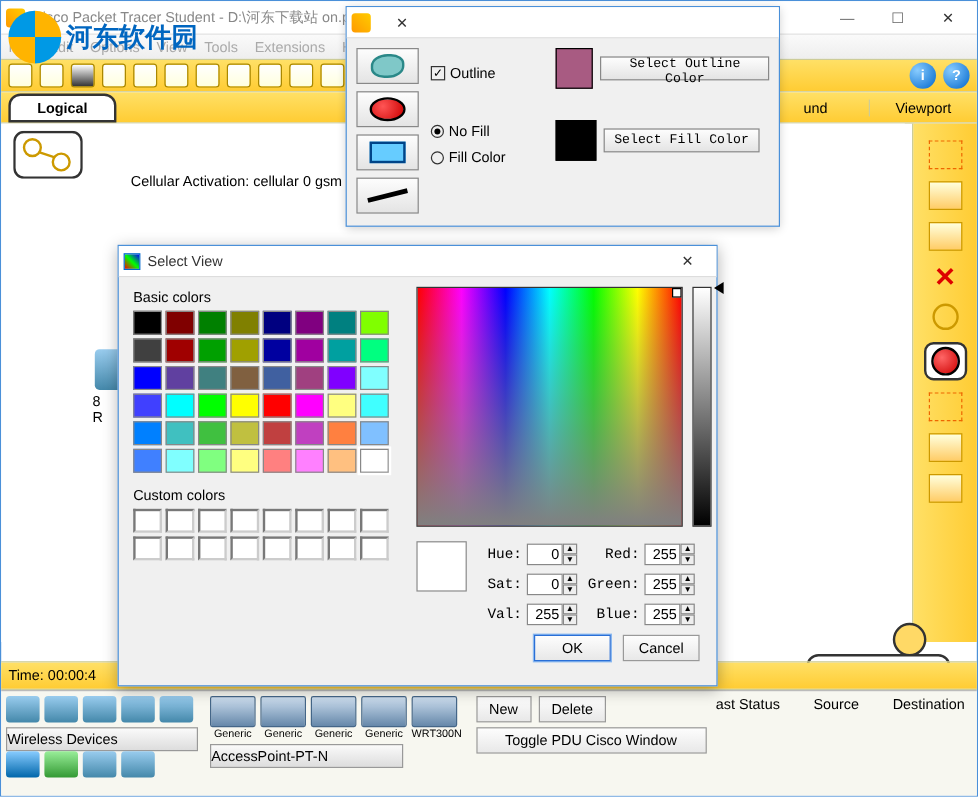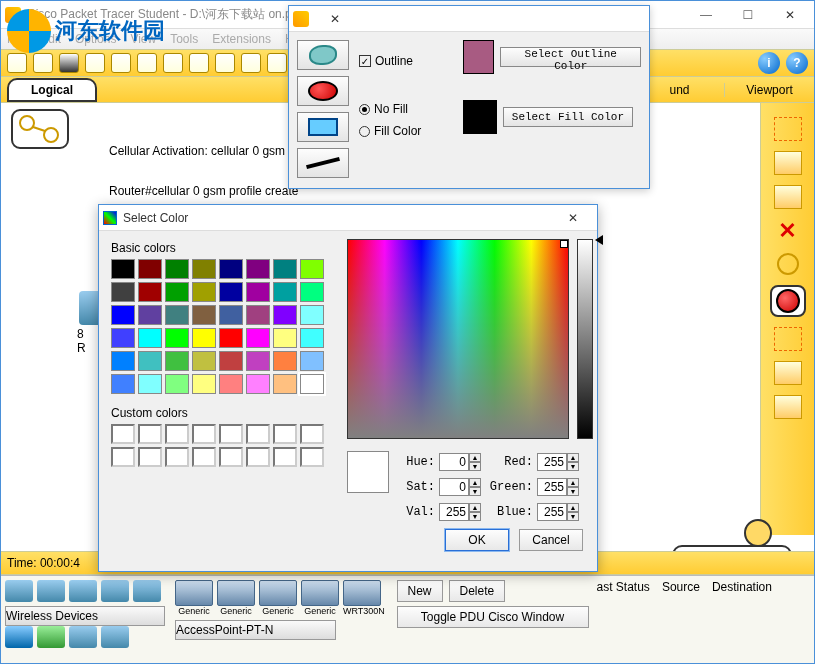--- a/index.html
+++ b/index.html
@@ -50,21 +50,21 @@
 .devcat { width: 170px; padding: 4px; }
 .devrow { display: flex; gap: 4px; margin-bottom: 4px; }
 .devico { width: 28px; height: 22px; background: linear-gradient(#9ce,#48a); border-radius: 3px; }
 .devlabel { width: 160px; height: 20px; background: linear-gradient(#fafafa,#ddd); border: 1px solid #999; text-align: left; line-height: 18px; }
 .devitems { flex: 1; padding: 4px; }
 .devitems .row { display: flex; gap: 4px; margin-bottom: 4px; }
 .genbox { width: 38px; height: 26px; background: linear-gradient(#cde,#68a); border: 1px solid #468; border-radius: 2px; }
 .genlbl { font-size: 9px; text-align: center; }
 .pdu-panel { width: 200px; padding: 4px; display: flex; flex-direction: column; gap: 4px; }
 .btn { height: 22px; background: linear-gradient(#fdfdfd,#e8e8e8); border: 1px solid #999; padding: 0 10px; cursor: pointer; }
-.status-panel { flex: 1; padding: 4px; display: flex; gap: 12px; }
+.status-panel { flex: 1; padding: 4px; display: flex; gap: 28px; }
 
 
 .palette-dialog { position: absolute; left: 288px; top: 5px; width: 362px; height: 184px; background: #f0f0f0; border: 1px solid #4a90d9; z-index: 20; box-shadow: 0 2px 8px rgba(0,0,0,.2); }
 .palette-dialog .titlebar { background: #fff; height: 26px; border-bottom: 1px solid #ddd; }
 .palette-body { padding: 8px; display: flex; gap: 10px; }
 .shape-col { width: 54px; display: flex; flex-direction: column; gap: 6px; }
 .shape-box { width: 52px; height: 30px; background: linear-gradient(#fdfdfd,#e4e4e4); border: 1px solid #888; display: flex; align-items: center; justify-content: center; }
 .shp-blob { width: 28px; height: 20px; background: #7fc8c8; border: 2px solid #2a8888; border-radius: 50% 40% 50% 40%; }
 .shp-ellipse { width: 30px; height: 20px; background: radial-gradient(circle at 35% 35%, #f55, #c00); border: 2px solid #000; border-radius: 50%; }
 .shp-rect { width: 30px; height: 18px; background: #6cf; border: 2px solid #048; }
@@ -163,21 +163,21 @@
 
   <div class="workspace">
     <svg style="position:absolute;left:10px;top:6px" width="58" height="40">
         <rect x="1" y="1" width="56" height="38" rx="8" fill="#fff" stroke="#333" stroke-width="2"></rect>
         <circle cx="16" cy="14" r="7" fill="none" stroke="#c90" stroke-width="2"></circle>
         <circle cx="40" cy="26" r="7" fill="none" stroke="#c90" stroke-width="2"></circle>
         <line x1="22" y1="18" x2="34" y2="22" stroke="#c90" stroke-width="2"></line>
       </svg>
     <div class="ws-text">
       <div>Cellular Activation: cellular 0 gsm pro</div><br>
-      <div>Router#cellular 0 gsm profile create</div><br>
+      <br>
       <div>To remove the activation, issue this command:</div>
       <div>Router#cellular 0 gsm profile delete 1</div>
     </div>
     <div class="device-stub"></div>
     <div class="device-lbl">
       <span>8</span><br><span>R</span>
     </div>
   </div>
 
   <div class="rt-sidebar">
@@ -303,21 +303,21 @@
         <div class="swatch" style="background:#000000"></div>
         <button class="sbtn">Select Fill Color</button>
       </div>
     </div>
   </div>
 </div>
 
 <div class="color-dialog">
   <div class="titlebar">
     <div style="width:14px;height:14px;border:1px solid #06c;margin-right:6px;background:linear-gradient(45deg,#f00,#0f0,#00f)"></div>
-    <div class="title" style="color:#333">Select Color</div>
+    <div class="title" style="color:#333">Select View</div>
     <div class="winbtn">✕</div>
   </div>
   <div class="cd-body">
     <div class="cd-label">Basic colors</div>
     <div class="basic-grid" id="basic-grid">
         <div class="cell" style="background: rgb(0, 0, 0);"></div>
         <div class="cell" style="background: rgb(128, 0, 0);"></div>
         <div class="cell" style="background: rgb(0, 128, 0);"></div>
         <div class="cell" style="background: rgb(128, 128, 0);"></div>
         <div class="cell" style="background: rgb(0, 0, 128);"></div>

